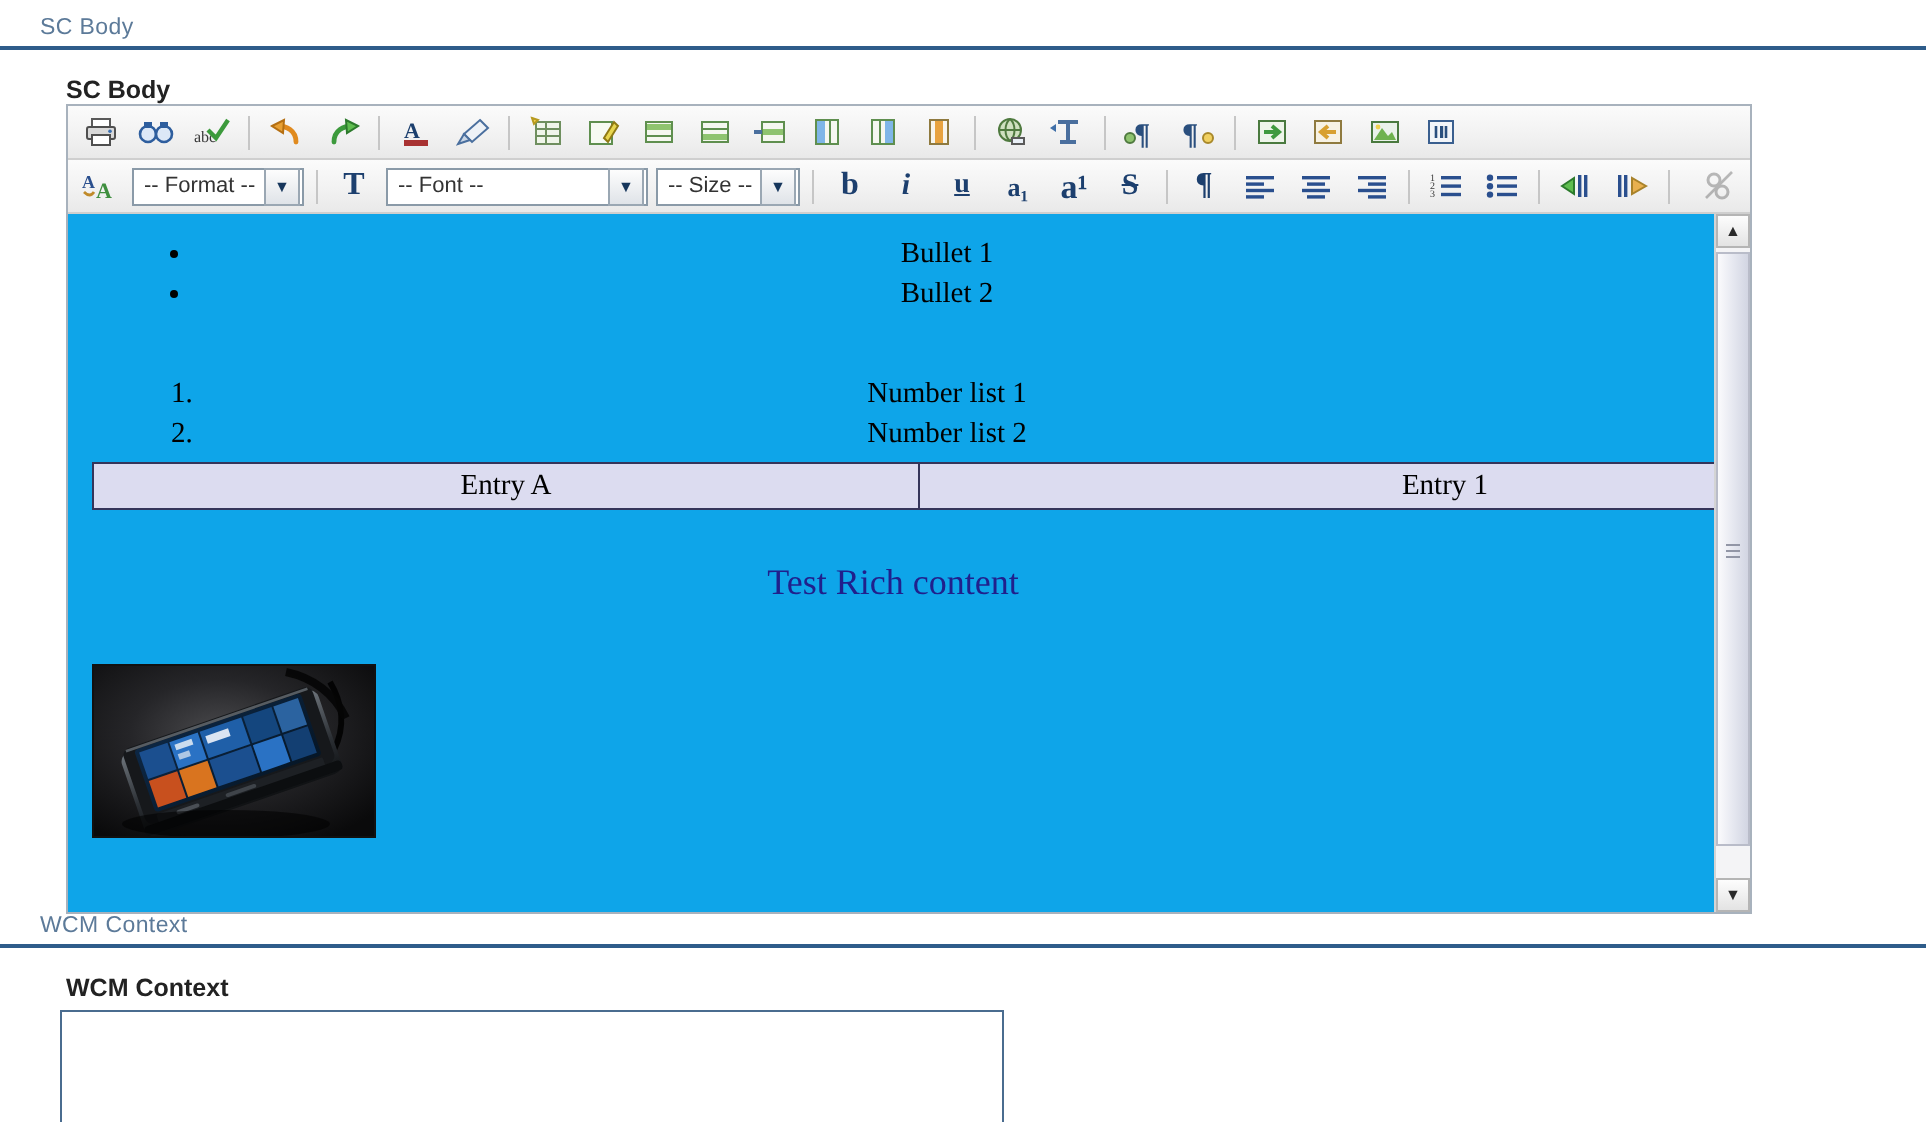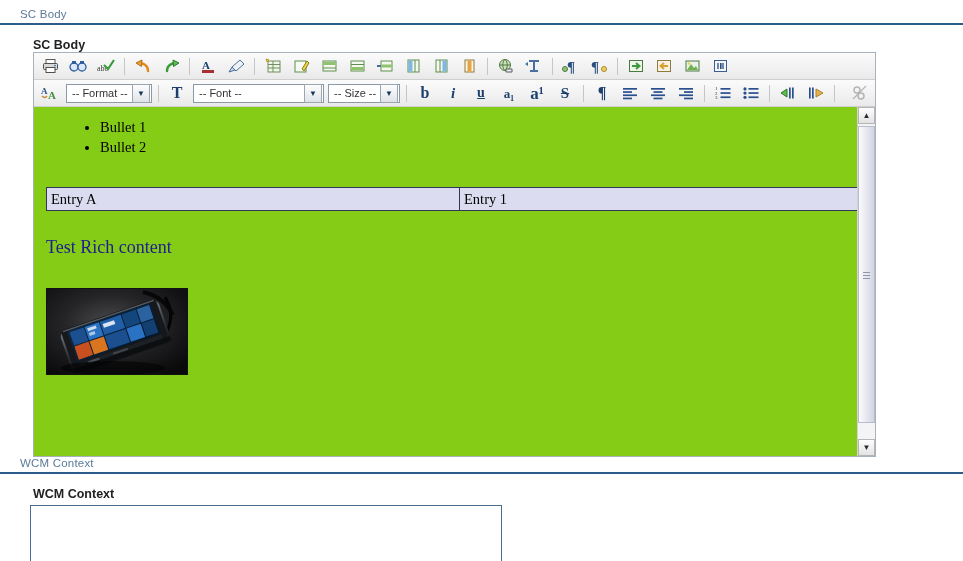--- a/index.html
+++ b/index.html
@@ -82,25 +82,25 @@
 
   
   #editor-body-wrap {
     position: relative;
     height: 349px;
     background: #ffffff;
     display: flex;
   }
   #editor-content {
     flex: 1 1 auto; height: 100%;
-    background: #84cc16;
+    background: #0ea5e9;
     overflow: hidden; position: relative;
     font-family: "Liberation Serif", serif;
     font-size: 14.5px; color: #000;
-    padding: 6px 10px 0 10px; box-sizing: border-box;
+    padding: 6px 10px 0 10px; box-sizing: border-box; text-align: center;
   }
   #editor-content ul, #editor-content ol {
     margin: 4px 0 4px 0; padding-left: 56px;
   }
   #editor-content ul { list-style-type: disc; }
   #editor-content ol { list-style-type: decimal; }
   #editor-content li { line-height: 20px; }
   .spacer-block { height: 22px; }
 
   table.rt-table {
@@ -527,20 +527,24 @@
 
       <div id="editor-content">
 
         <ul>
           <li>Bullet 1</li>
           <li>Bullet 2</li>
         </ul>
 
         <div class="spacer-block"></div>
 
+        <ol>
+          <li>Number list 1</li>
+          <li>Number list 2</li>
+        </ol>
 
         <table class="rt-table">
           <tbody>
               <tr>
             <td style="width:404px;">Entry A</td>
             <td>Entry 1</td>
           </tr>
         </tbody>
           </table>
 

